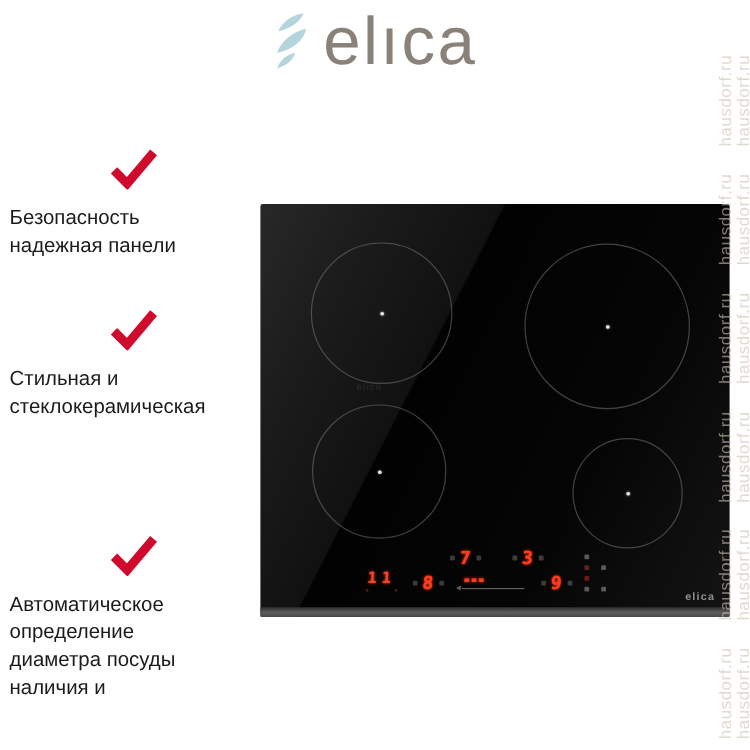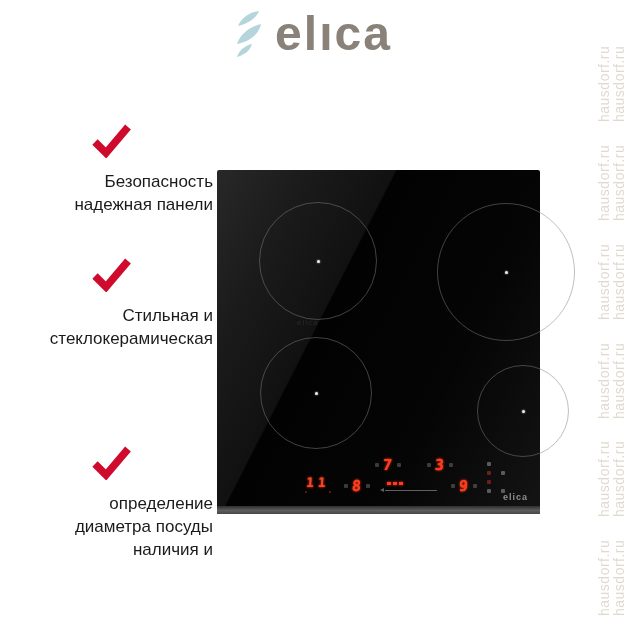--- a/index.html
+++ b/index.html
@@ -8,33 +8,33 @@
     background:#ffffff;
     font-family:"Liberation Sans", sans-serif;
   }
   
   .header{
     position:absolute;top:6px;left:0;width:625px;height:56px;
     display:flex;align-items:center;justify-content:center;gap:10px;
   }
   .logo-icon{width:32px;height:46px;display:block;}
   .brand-word{
-    font-size:48px;line-height:46px;color:var(--logo-gray);
-    letter-spacing:2px;font-weight:700;
-  }
-  
-  .feature{position:absolute;left:8px;width:205px;text-align:right;}
+    font-size:56px;line-height:46px;color:var(--logo-gray);
+    letter-spacing:2px;font-weight:400;
+  }
+  
+  .feature{position:absolute;left:8px;width:205px;text-align:left;}
   .feature .check{display:block;margin:0 auto 12px auto;}
   .feature .lines{
     color:var(--text-dark);font-size:17px;line-height:23px;font-weight:500;
   }
   .f1{top:122px;} .f2{top:256px;} .f3{top:444px;}
   
   .cooktop{
-    position:absolute;left:217px;top:170px;width:323px;height:344px;
+    position:absolute;left:217px;top:170px;width:391px;height:344px;
     background:linear-gradient(117deg,
       #282828 0%, #1b1b1b 18%, #111111 35.8%,
       #020202 36.2%, #050505 68%, #141414 100%);
     border-radius:2px;
   }
   .trim{
     position:absolute;left:0;bottom:0;width:100%;height:8px;
     background:linear-gradient(180deg,#2e2e2e 0%,#5d5d5d 55%,#474747 100%);
   }
   .burner{
@@ -138,20 +138,21 @@
     <div>Стильная и</div>
     <div>стеклокерамическая</div>
   </div>
 </div>
 
 <div class="feature f3">
   <svg class="check" width="40" height="36" viewBox="0 0 40 34">
     <polyline points="4,19 15,30 37,4" fill="none" stroke="var(--accent-red)" stroke-width="7.5"></polyline>
   </svg>
   <div class="lines">
+    <div>Автоматическое</div>
     <div>определение</div>
     <div>диаметра посуды</div>
     <div>наличия и</div>
   </div>
 </div>
 
 <div class="cooktop">
   <div class="burner b-tl">
       <div class="cdot"></div>
     </div>

